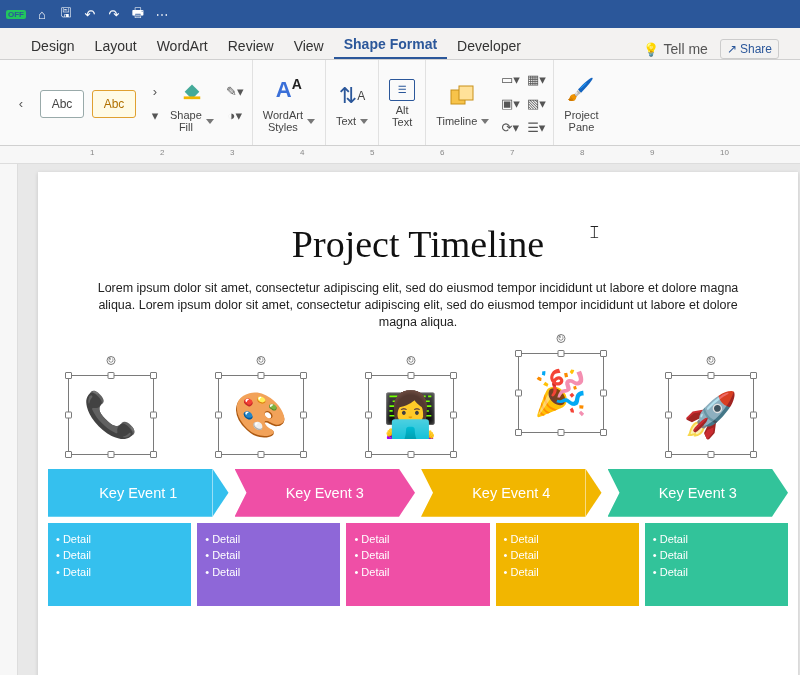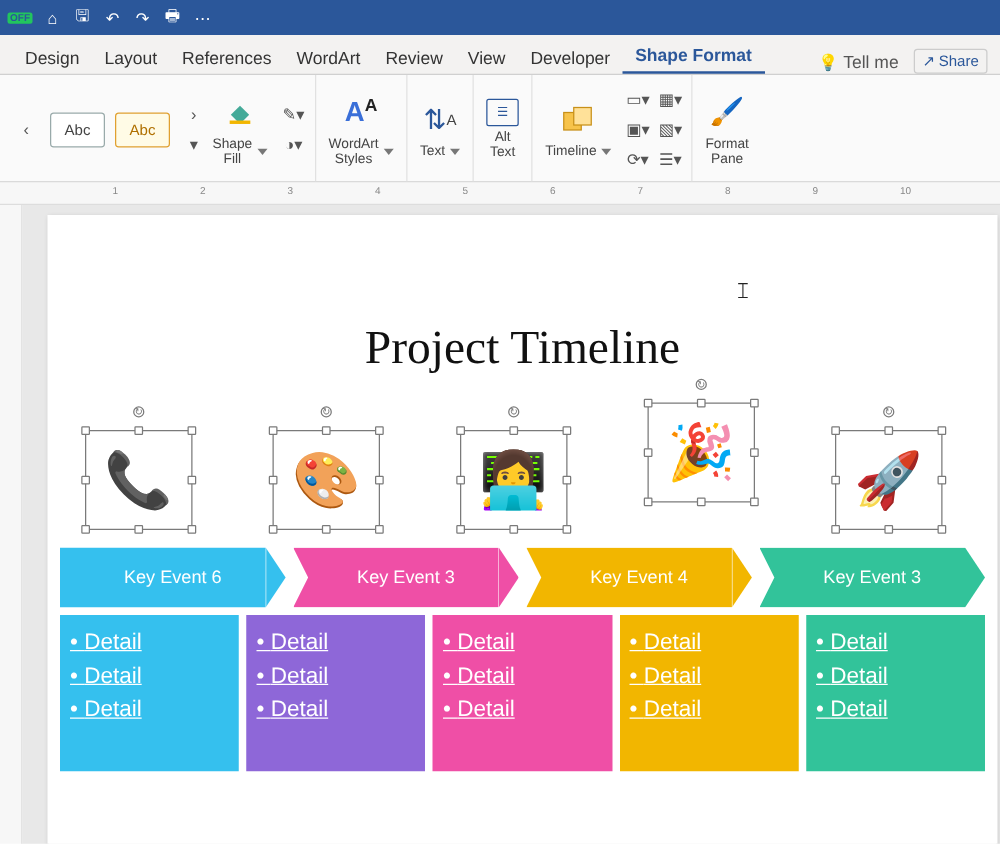--- a/index.html
+++ b/index.html
@@ -9,21 +9,21 @@
   .titlebar { height: 28px; background: #2b579a; color: #fff; display: flex; align-items: center; padding: 0 6px; font-size: 13px; }
   .tb-left { display: flex; gap: 8px; align-items: center; }
   .tb-icon { width: 16px; height: 16px; display: flex; align-items: center; justify-content: center; font-size: 13px; color: #fff; }
   .tb-badge { font-size: 8px; background: #22c55e; color: #2b579a; border-radius: 2px; padding: 0 2px; font-weight:700; }
   .tb-center { flex: 1; text-align: center; display: flex; align-items: center; justify-content: center; gap: 5px; }
   .doc-icon { width:14px; height:14px; background:#fff; border-radius:2px; display:flex; align-items:center; justify-content:center; }
   .doc-icon::after { content:"W"; color:#2b579a; font-size:9px; font-weight:700; }
   .chev { font-size:10px; opacity:.8; }
 
   
-  .tabs { height: 32px; background: #f3f2f1; border-bottom: 1px solid #d0d0d0; display: flex; align-items: flex-end; padding: 0 10px; font-size: 14px; }
+  .tabs { height: 32px; background: #f3f2f1; border-bottom: 1px solid #d0d0d0; display: flex; align-items: flex-end; padding: 0 21px; font-size: 14px; }
   .tab { padding: 6px 10px 5px; color: #333; cursor: default; }
   .tab.active { color: #2b579a; font-weight: 600; border-bottom: 2px solid #2b579a; }
   .tabs-right { margin-left: auto; display: flex; align-items: center; gap: 4px; color:#555;}
   .bulb { font-size:13px; }
   .share-btn { border:1px solid #ccc; border-radius:3px; padding:2px 6px; font-size:12px; color:#2b579a; display:flex; align-items:center; gap:3px; margin-left:8px;}
 
   
   .ribbon { height: 86px; background: #fafafa; border-bottom: 1px solid #d0d0d0; display: flex; align-items: stretch; padding-left: 4px; }
   .group { display:flex; flex-direction:row; align-items:center; border-right:1px solid #e1e1e1; padding:4px 6px 2px; }
   .stack { display:flex; flex-direction:column; align-items:center; justify-content:center; font-size:11px; color:#444; gap:3px; padding:0 4px; }
@@ -37,21 +37,21 @@
   .mini-col { display:flex; flex-direction:column; gap:2px; }
 
   
   .ruler { height:18px; background:#f7f7f7; border-bottom:1px solid #ddd; position:relative; font-size:8px; color:#888; }
   .ruler .num { position:absolute; top:2px; }
   .vruler { position:absolute; left:0; top:164px; bottom:0; width:18px; background:#f7f7f7; border-right:1px solid #ddd; }
 
   
   .canvas { position:absolute; left:18px; right:0; top:164px; bottom:0; background:#e8e8e8; overflow:hidden; }
   .page { position:absolute; left:20px; top:8px; width:760px; height:700px; background:#fff; box-shadow:0 1px 4px rgba(0,0,0,.15); padding:50px 10px 0 10px;}
-  .doc-title { text-align:center; font-family: Georgia, 'Times New Roman', serif; font-size:38px; font-weight:400; color:#111;margin-top:34px; }
+  .doc-title { text-align:center; font-family: Georgia, 'Times New Roman', serif; font-size:38px; font-weight:400; color:#111; }
   .ibeam { position:absolute; font-size:18px; color:#222; }
   .doc-body { text-align:center; font-size:12.5px; color:#222; margin:14px 30px 0; line-height:1.35; }
 
   
   .emoji-row { position:relative; height:120px; margin-top:18px;}
   .shape-box { position:absolute; width:86px; height:80px; border:1px solid #bfbfbf; background:#fff; }
   .shape-box.sel { border:1px solid #7a7a7a; }
   .shape-box .emj { position:absolute; left:50%; top:50%; transform:translate(-50%,-50%); font-size:44px; }
   .handle { position:absolute; width:7px; height:7px; background:#fff; border:1px solid #7a7a7a; border-radius:1px;}
   .hrot  { position:absolute; width:9px;height:9px; border:1px solid #7a7a7a; border-radius:50%; left:50%; top:-20px; transform:translateX(-50%); background:#fff;}
@@ -62,21 +62,21 @@
 
   
   .arrows-row { display:flex; gap:6px; margin-top:0; padding:0 0 0 0;}
   .arrow { position:relative; flex:1; height:48px; display:flex; align-items:center; justify-content:center; color:#fff; font-size:14.5px; }
   .arrow::before { content:""; position:absolute; left:0; top:0; bottom:0; right:16px; background:var(--c); clip-path: polygon(0 0, 100% 0, 100% 100%, 0 100%, 12px 50%); }
   .arrow:first-child::before { clip-path: polygon(0 0, 100% 0, 100% 100%, 0 100%);} 
   .arrow::after { content:""; position:absolute; right:0; top:0; width:16px; height:100%; background:var(--c); clip-path: polygon(0 0, 100% 50%, 0 100%);}
   .arrow span { position:relative; z-index:1; }
 
   .details-row { display:flex; gap:6px; margin-top:6px;}
-  .details { flex:1; color:#fff; font-size:18px; padding:8px 8px 36px;text-decoration:underline; }
+  .details { flex:1; color:#fff; font-size:11px; padding:8px 8px 26px; }
   .details li { list-style:none; line-height:1.5;}
   .details li::before { content:"• "; }
 
   .c1{--c:#35c0ee;} .c2{--c:#8e67d8;} .c3{--c:#ef4fa6;} .c4{--c:#f2b600;} .c5{--c:#32c39a;}
 
 </style>
 </head>
 <body>
 
 <div class="titlebar">
@@ -87,26 +87,25 @@
     <span class="tb-icon">↶</span>
     <span class="tb-icon">↷</span>
     <span class="tb-icon">🖶</span>
     <span class="tb-icon">⋯</span>
   </div>
 </div>
 
 <div class="tabs">
   <div class="tab">Design</div>
   <div class="tab">Layout</div>
-  <div class="tab">References</div>
   <div class="tab">WordArt</div>
   <div class="tab">Review</div>
   <div class="tab">View</div>
+  <div class="tab active">Shape Format</div>
   <div class="tab">Developer</div>
-  <div class="tab active">Shape Format</div>
   <div class="tabs-right">
     <span class="bulb">💡</span>
     <span>Tell me</span>
     <div class="share-btn">
       <span>↗</span>
       <span>Share</span>
     </div>
   </div>
 </div>
 
@@ -200,21 +199,21 @@
       <div class="mini-btn">▦▾</div>
       <div class="mini-btn">▧▾</div>
       <div class="mini-btn">☰▾</div>
     </div>
   </div>
 
   <div class="group" style="border-right:none;">
     <div class="stack">
       <div class="big" style="color:#2b579a;">🖌️</div>
       <div class="label-row">
-          <span style="white-space:pre-line">Format
+          <span style="white-space:pre-line">Project
 Pane</span>
         </div>
     </div>
   </div>
 </div>
 
 <div class="ruler">
   <span class="num" style="left:90px">1</span>
   <span class="num" style="left:160px">2</span>
   <span class="num" style="left:230px">3</span>
@@ -226,20 +225,21 @@
   <span class="num" style="left:650px">9</span>
   <span class="num" style="left:720px">10</span>
 </div>
 
 <div class="vruler"></div>
 
 <div class="canvas">
   <div class="page">
     <span class="ibeam" style="left:550px; top:50px;">𝙸</span>
     <h1 class="doc-title">Project Timeline</h1>
+    <p class="doc-body">Lorem ipsum dolor sit amet, consectetur adipiscing elit, sed do eiusmod tempor incididunt ut labore et dolore magna aliqua. Lorem ipsum dolor sit amet, consectetur adipiscing elit, sed do eiusmod tempor incididunt ut labore et dolore magna aliqua.</p>
 
     <div class="emoji-row" id="emoji-row">
         <div class="shape-box sel" style="left: 20px; top: 26px;">
           <div class="hrot"></div>
           <div class="handle h-tl"></div>
           <div class="handle h-t"></div>
           <div class="handle h-tr"></div>
           <div class="handle h-l"></div>
           <div class="handle h-r"></div>
           <div class="handle h-bl"></div>
@@ -292,21 +292,21 @@
           <div class="handle h-r"></div>
           <div class="handle h-bl"></div>
           <div class="handle h-b"></div>
           <div class="handle h-br"></div>
           <div class="emj">🚀</div>
         </div>
       </div>
 
     <div class="arrows-row" id="arrows-row">
         <div class="arrow c1" style="--c: #35c0ee;">
-          <span>Key Event 6</span>
+          <span>Key Event 1</span>
         </div>
         <div class="arrow c3" style="--c: #ef4fa6;">
           <span>Key Event 3</span>
         </div>
         <div class="arrow c4" style="--c: #f2b600;">
           <span>Key Event 4</span>
         </div>
         <div class="arrow c5" style="--c: #32c39a;">
           <span>Key Event 3</span>
         </div>

